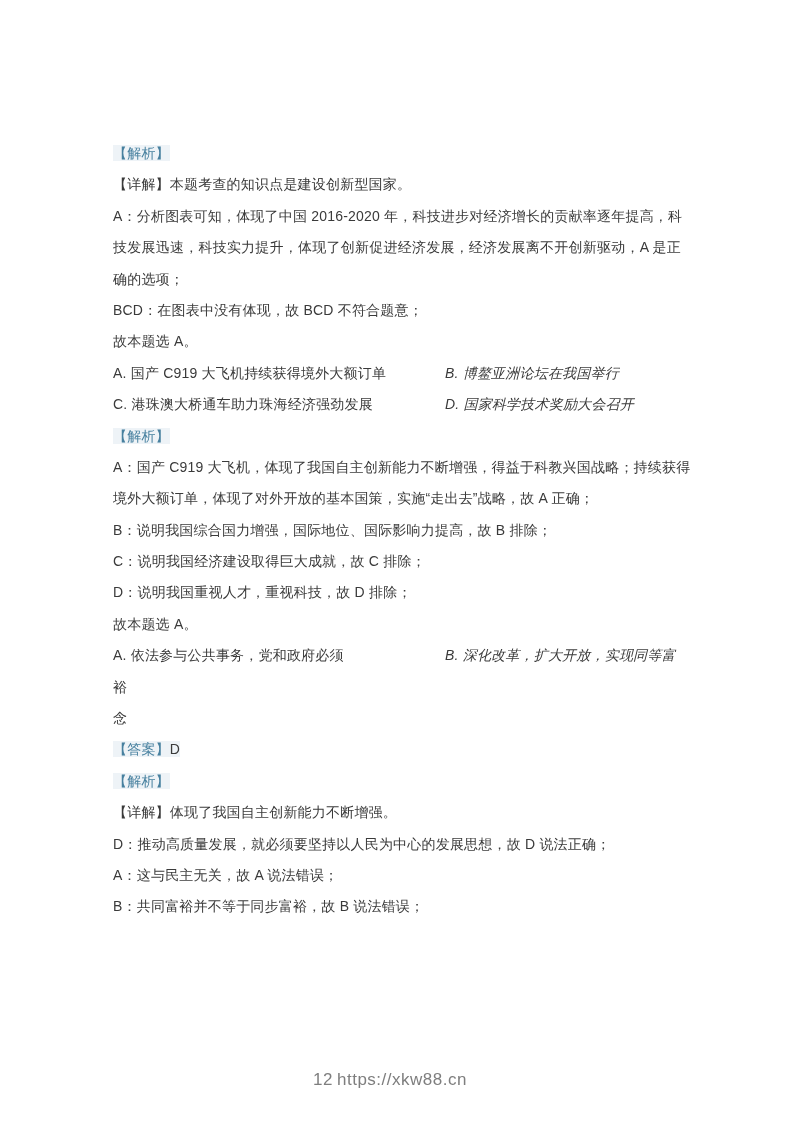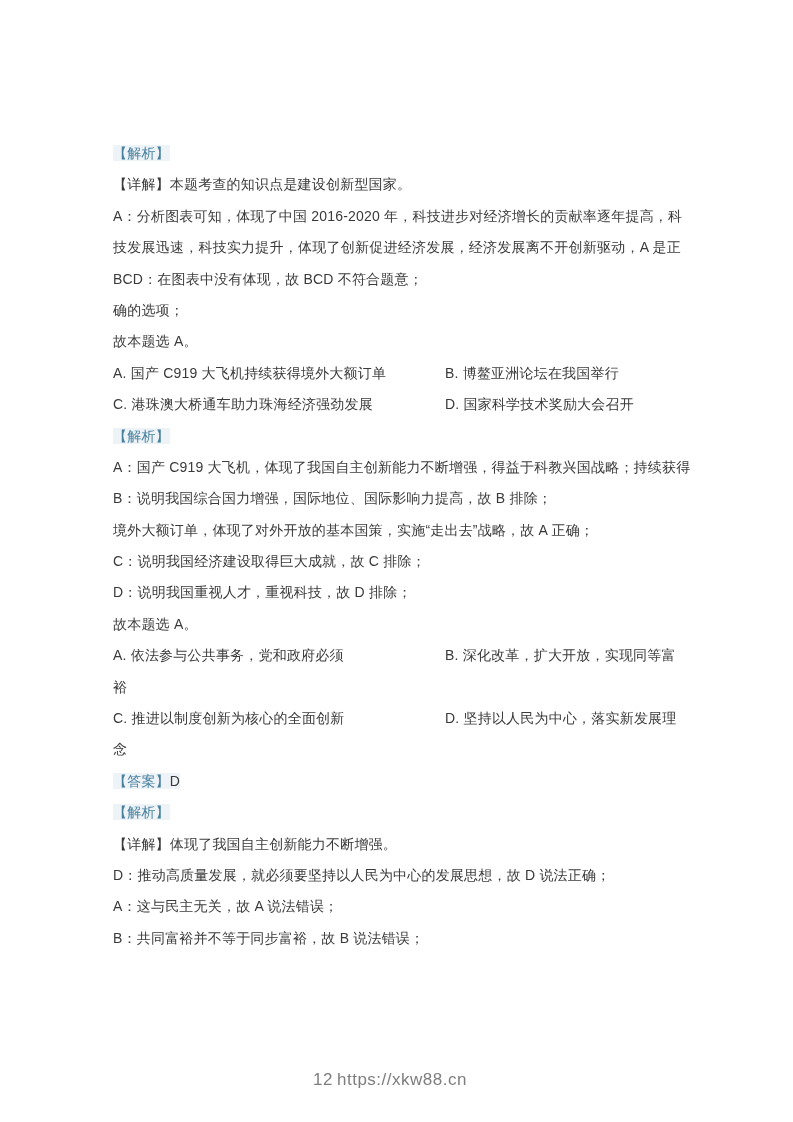--- a/index.html
+++ b/index.html
@@ -44,20 +44,21 @@
     background:var(--shade);
   }
   .col-a{
     display:inline-block;
     width:332px;
     vertical-align:top;
   }
   .col-b{
     display:inline-block;
     vertical-align:top;
+    font-style:italic;
   }
   .footer{
     position:absolute;
     left:0;right:13px;
     top:1068px;
     text-align:center;
     font-size:17px;
     line-height:24px;
     color:var(--footer);
     letter-spacing:0.5px;
@@ -66,35 +67,34 @@
 </style>
 </head>
 <body>
 
 <div class="page">
   <div class="content" id="doc-content">
       <div class="line"><span class="blue-label">【解析】</span></div>
       <div class="line"><span>【详解】</span><span>本题考查的知识点是建设创新型国家。</span></div>
       <div class="line just"><span>A：分析图表可知，体现了中国 2016-2020 年，科技进步对经济增长的贡献率逐年提高，科</span></div>
       <div class="line just"><span>技发展迅速，科技实力提升，体现了创新促进经济发展，经济发展离不开创新驱动，A 是正</span></div>
+      <div class="line"><span>确的选项；</span></div>
       <div class="line"><span>BCD：在图表中没有体现，故 BCD 不符合题意；</span></div>
-      <div class="line"><span>确的选项；</span></div>
       <div class="line"><span>故本题选 A。</span></div>
       <div class="line"><span class="col-a">A. 国产 C919 大飞机持续获得境外大额订单</span><span class="col-b">B. 博鳌亚洲论坛在我国举行</span></div>
       <div class="line"><span class="col-a">C. 港珠澳大桥通车助力珠海经济强劲发展</span><span class="col-b">D. 国家科学技术奖励大会召开</span></div>
       <div class="line"><span class="blue-label">【解析】</span></div>
       <div class="line just"><span>A：国产 C919 大飞机，体现了我国自主创新能力不断增强，得益于科教兴国战略；持续获得</span></div>
+      <div class="line"><span>境外大额订单，体现了对外开放的基本国策，实施“走出去”战略，故 A 正确；</span></div>
       <div class="line"><span>B：说明我国综合国力增强，国际地位、国际影响力提高，故 B 排除；</span></div>
-      <div class="line"><span>境外大额订单，体现了对外开放的基本国策，实施“走出去”战略，故 A 正确；</span></div>
       <div class="line"><span>C：说明我国经济建设取得巨大成就，故 C 排除；</span></div>
       <div class="line"><span>D：说明我国重视人才，重视科技，故 D 排除；</span></div>
       <div class="line"><span>故本题选 A。</span></div>
       <div class="line"><span class="col-a">A. 依法参与公共事务，党和政府必须</span><span class="col-b">B. 深化改革，扩大开放，实现同等富</span></div>
       <div class="line"><span>裕</span></div>
-      <div class="line"><span class="col-a">C. 推进以制度创新为核心的全面创新</span><span class="col-b">D. 坚持以人民为中心，落实新发展理</span></div>
       <div class="line"><span>念</span></div>
       <div class="line"><span class="blue-label">【答案】</span><span class="answer-letter">D</span></div>
       <div class="line"><span class="blue-label">【解析】</span></div>
       <div class="line"><span>【详解】</span><span>体现了我国自主创新能力不断增强。</span></div>
       <div class="line"><span>D：推动高质量发展，就必须要坚持以人民为中心的发展思想，故 D 说法正确；</span></div>
       <div class="line"><span>A：这与民主无关，故 A 说法错误；</span></div>
       <div class="line"><span>B：共同富裕并不等于同步富裕，故 B 说法错误；</span></div>
     </div>
   <div class="footer">
     <span>12</span><span>https://xkw88.cn</span>

